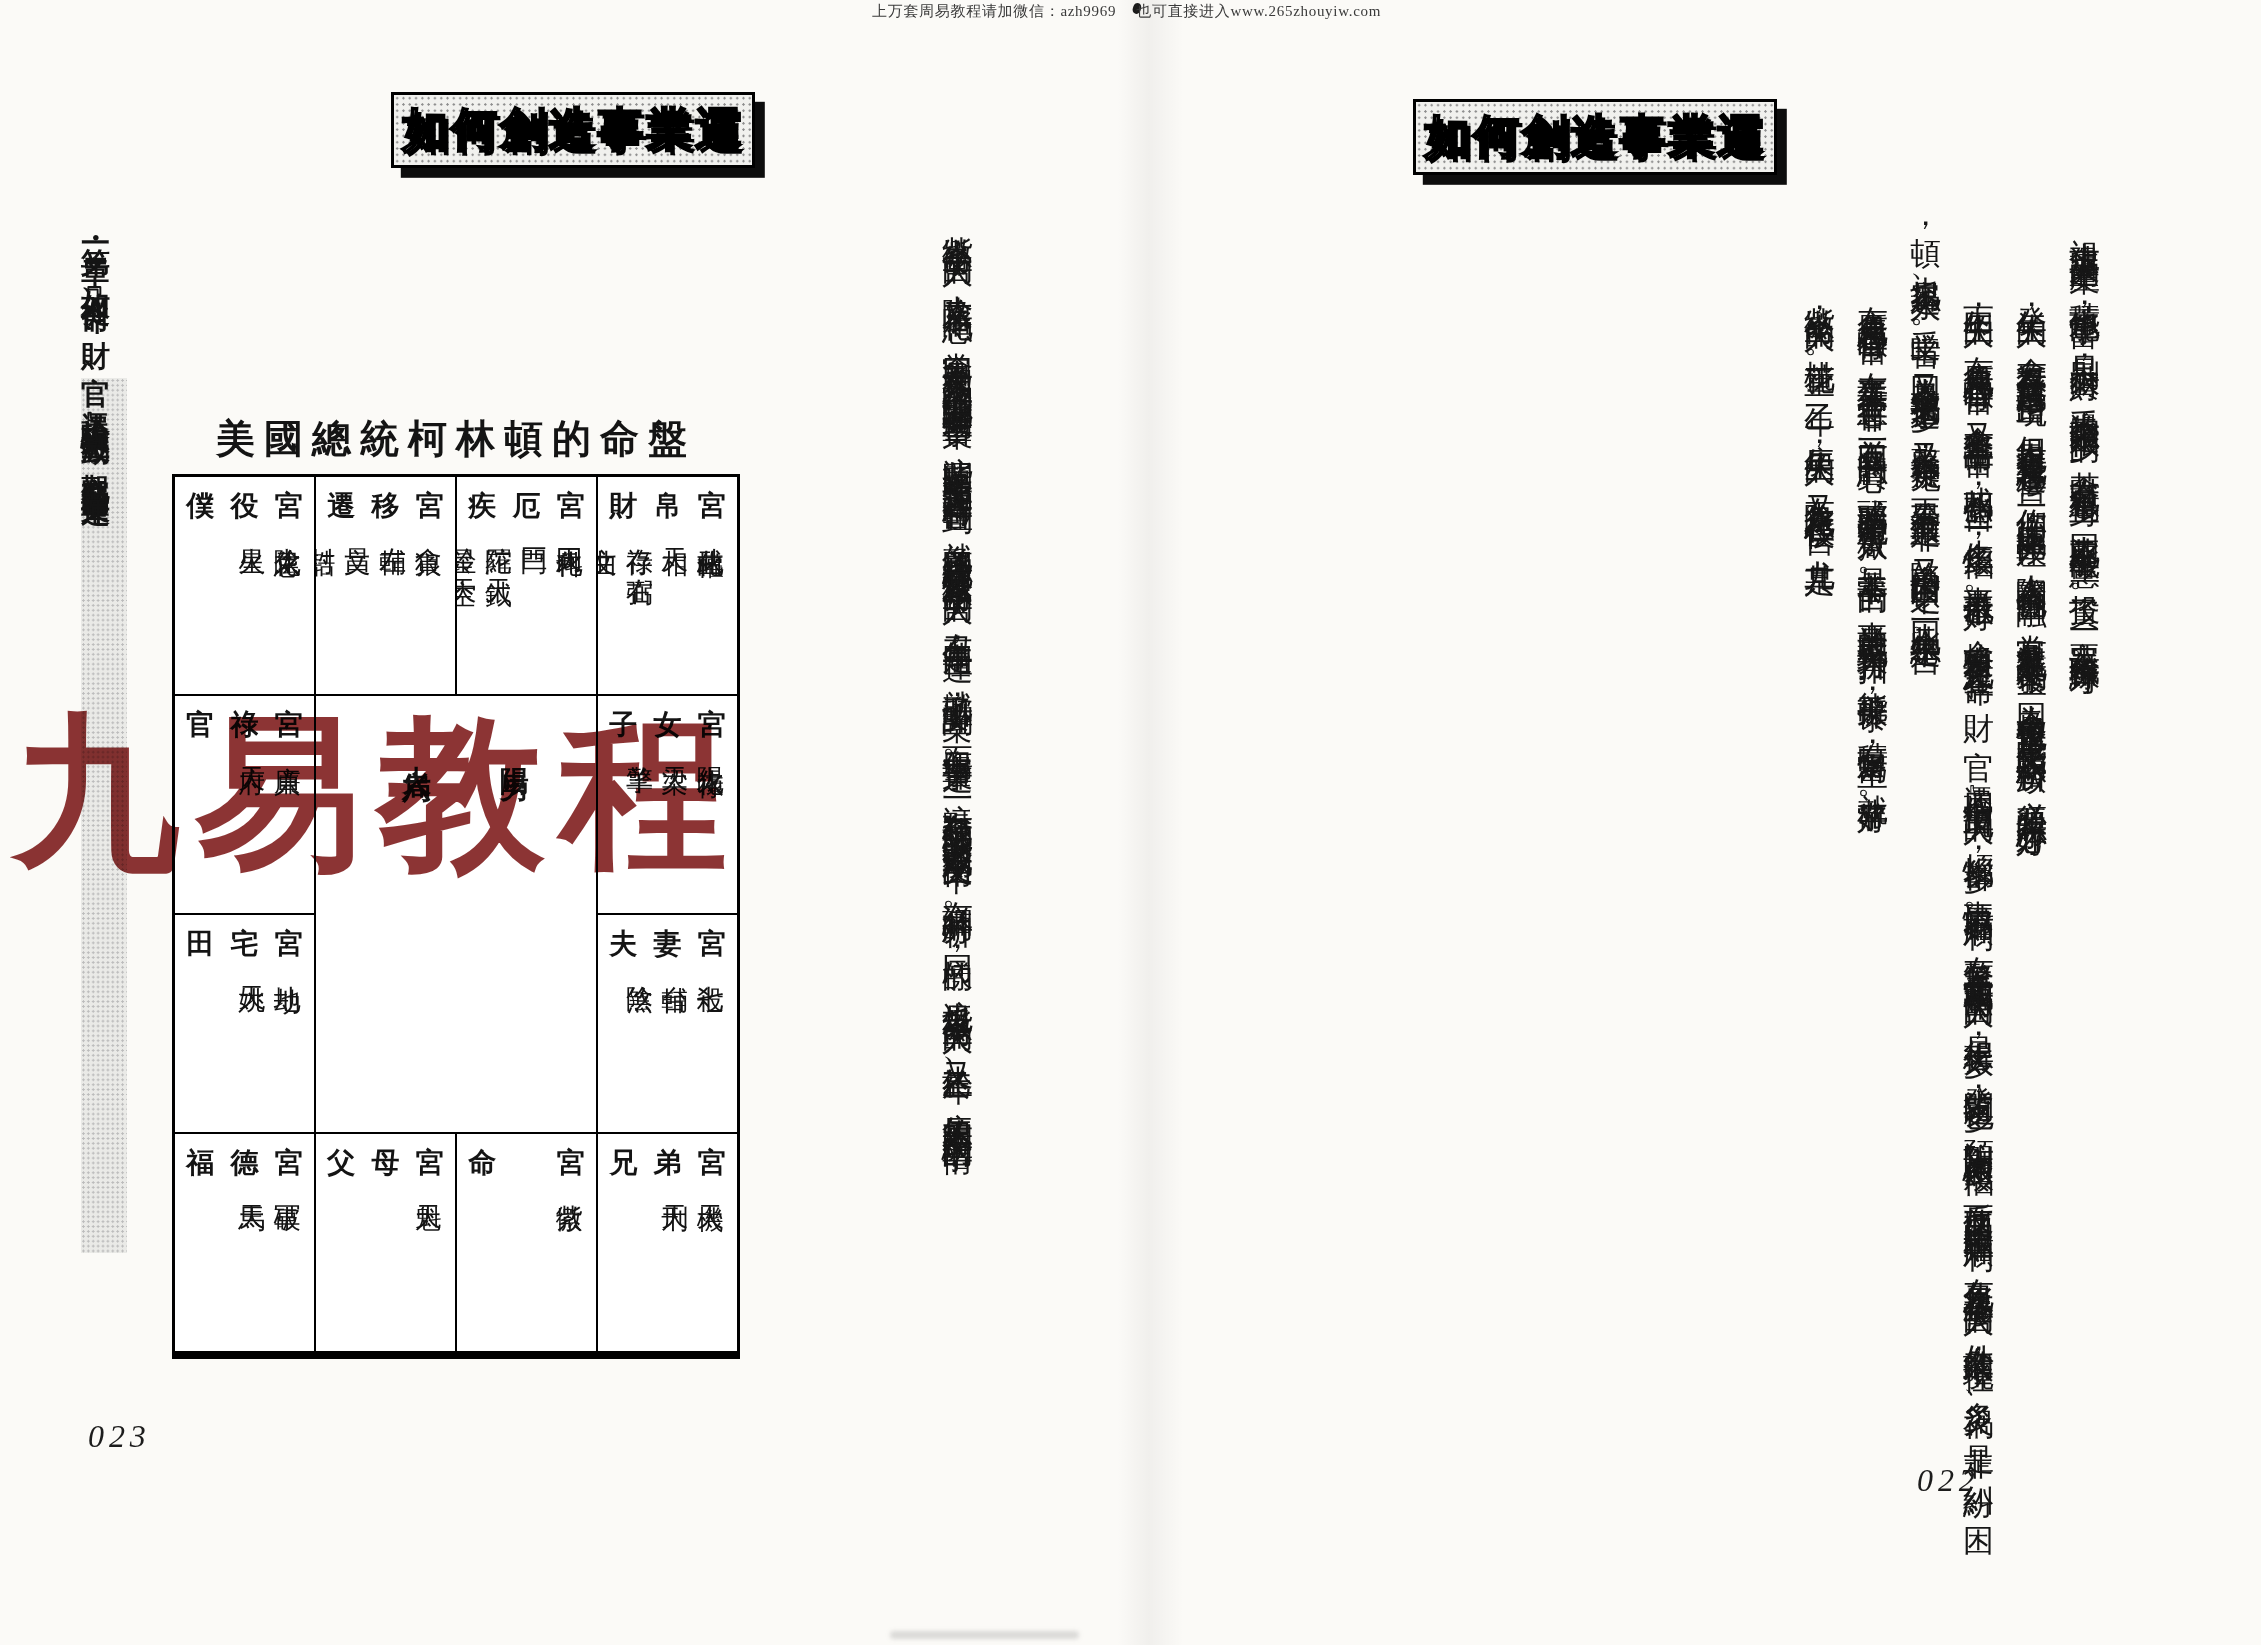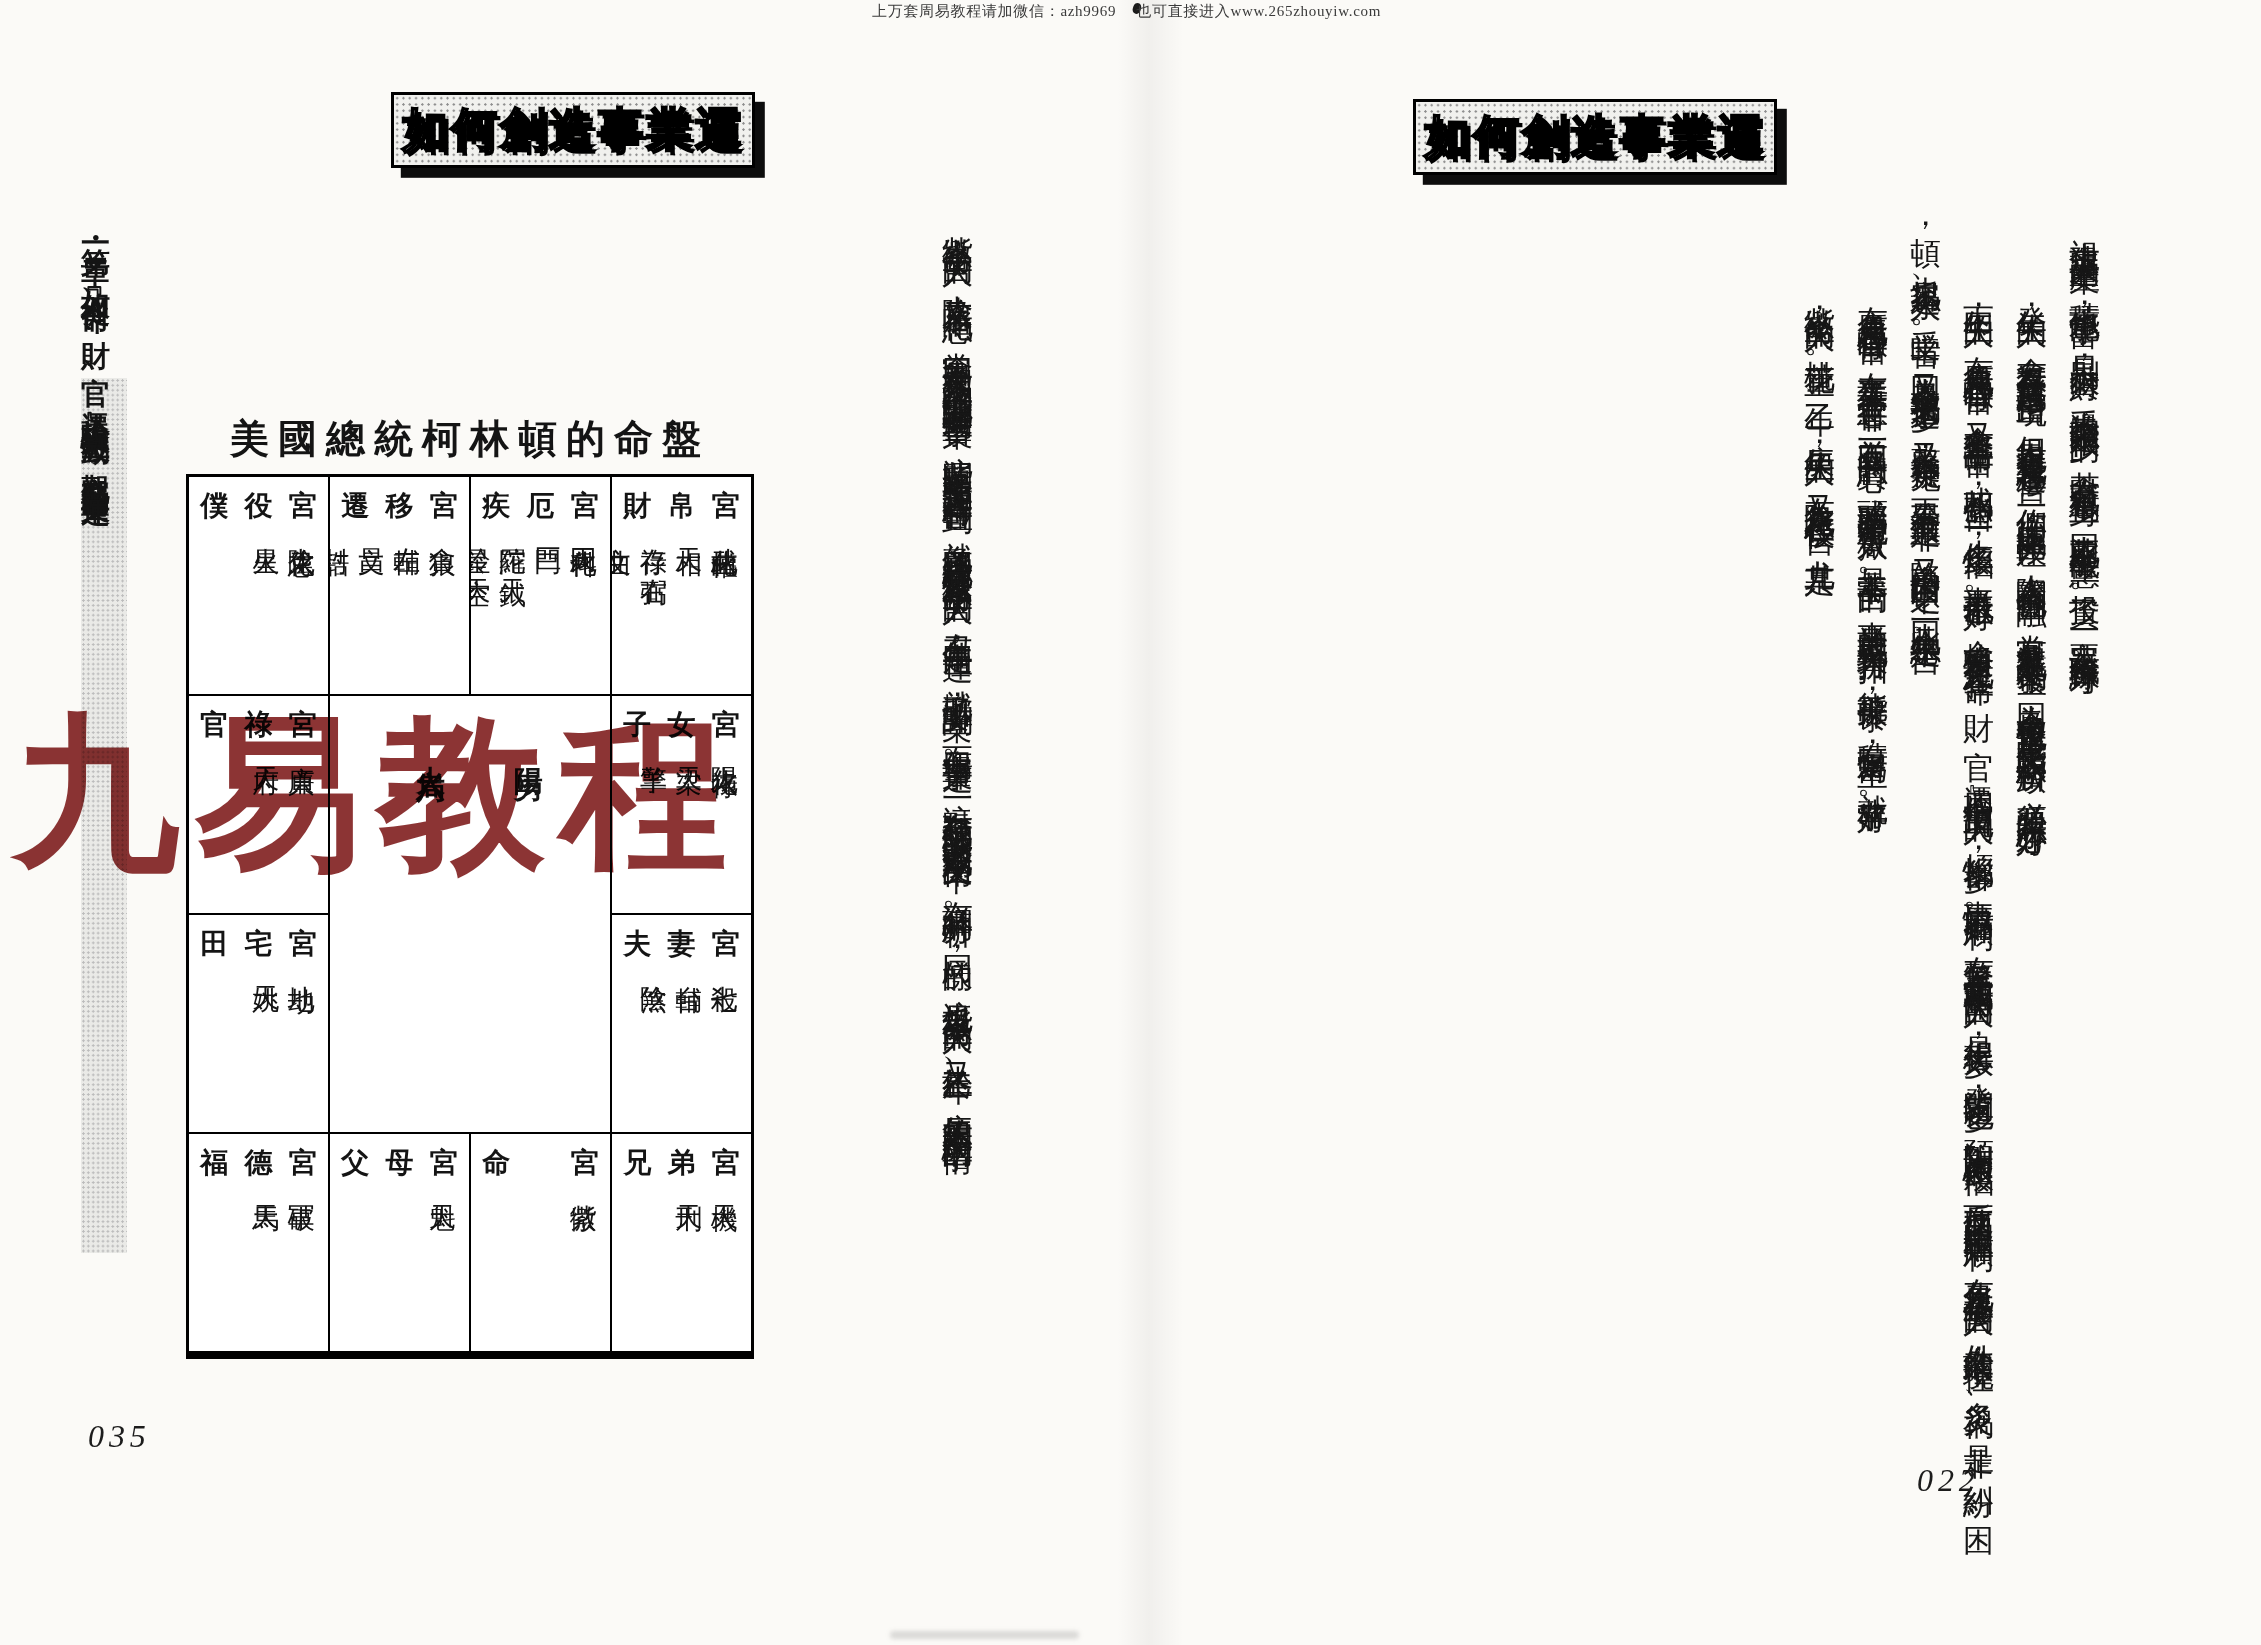--- a/index.html
+++ b/index.html
@@ -68,21 +68,21 @@
     writing-mode:vertical-rl;text-orientation:upright;
     font-size:31px;line-height:53px;letter-spacing:3.2px;
     color:#161616;font-weight:500;
   }
   .body-text p{margin:0;padding:0;}
   .body-text p.indent{text-indent:68px;}
   .left-body{left:714px;top:211px;width:270px;height:1299px;}
   .right-body{left:1253px;top:214px;width:858px;height:1294px;}
 
   
-  .chart{left:172px;top:412px;width:568px;margin-left:14px;}
+  .chart{left:172px;top:412px;width:568px;}
   .chart-title{
     text-align:center;font-size:39px;font-weight:700;letter-spacing:9px;
     margin:0 0 8.4px 0;white-space:nowrap;
   }
   .chart-grid{
     width:568px;height:885px;box-sizing:border-box;
     border:3.5px solid #000;border-bottom-width:8.4px;
     background:#000;
     display:grid;
     grid-template-columns:repeat(4,1fr);
@@ -308,21 +308,21 @@
         </div>
         <div class="branch">丁亥</div>
       </div>
     </div>
 </div>
 
 <div class="abs body-text left-body">
     <p>紫微坐命子宮的人，太陰又居陷化忌，常會因為和女人不正常的關係或誹聞案而傷害事業。這些問題多半在走弱運運程時會碰到。就像美國總統柯林頓是紫微坐命子宮的人，在丑年走同巨運，就掀出了誹聞案，而傷害事業運了。這一點在我已經出版的《紫微成功交友術》中，有詳細的分析。同樣的，這也是紫微坐命的人，又生於乙年、庚年的人不得不防的事情。</p>
   </div>
 
-<div class="abs page-number pn-left">035</div>
+<div class="abs page-number pn-left">023</div>
 
 <div class="abs watermark">九易教程</div>
 
 <div class="abs banner" style="left:1413px;top:99px;">
   <span class="banner-text">如何創造事業運</span>
 </div>
 
 <div class="abs body-text right-body">
     <p>祖上遺留下來的產業，積蓄也能小富，只是別太貪財，手邊的金錢是很少的。若貪財就會惹禍上身，因此更不能做生意、投資了。一定要走公職路線才可。</p>
     <p class="indent">癸年生的人，會有祿存在命宮或遷移宮中出現。但是也有貪狼化忌在遷移宮，你們一生的運氣比較差，人際關係也不圓融，常有是非混亂等災禍發生。因為命格中也會形成『羊陀夾忌』的惡格所致，必須要時時小心才好。</p>

